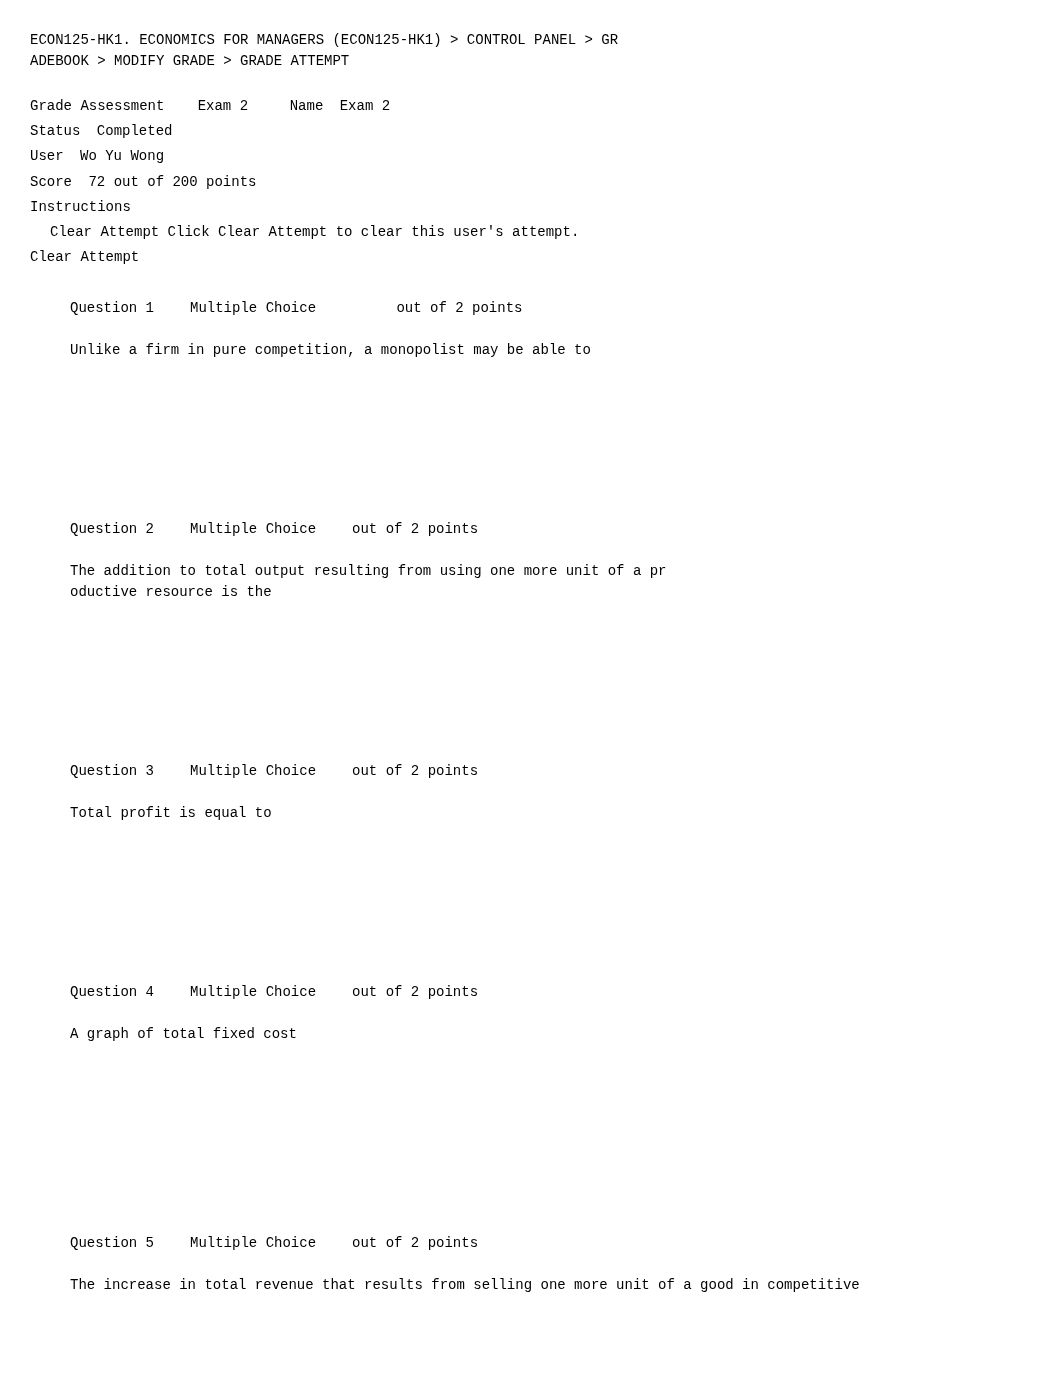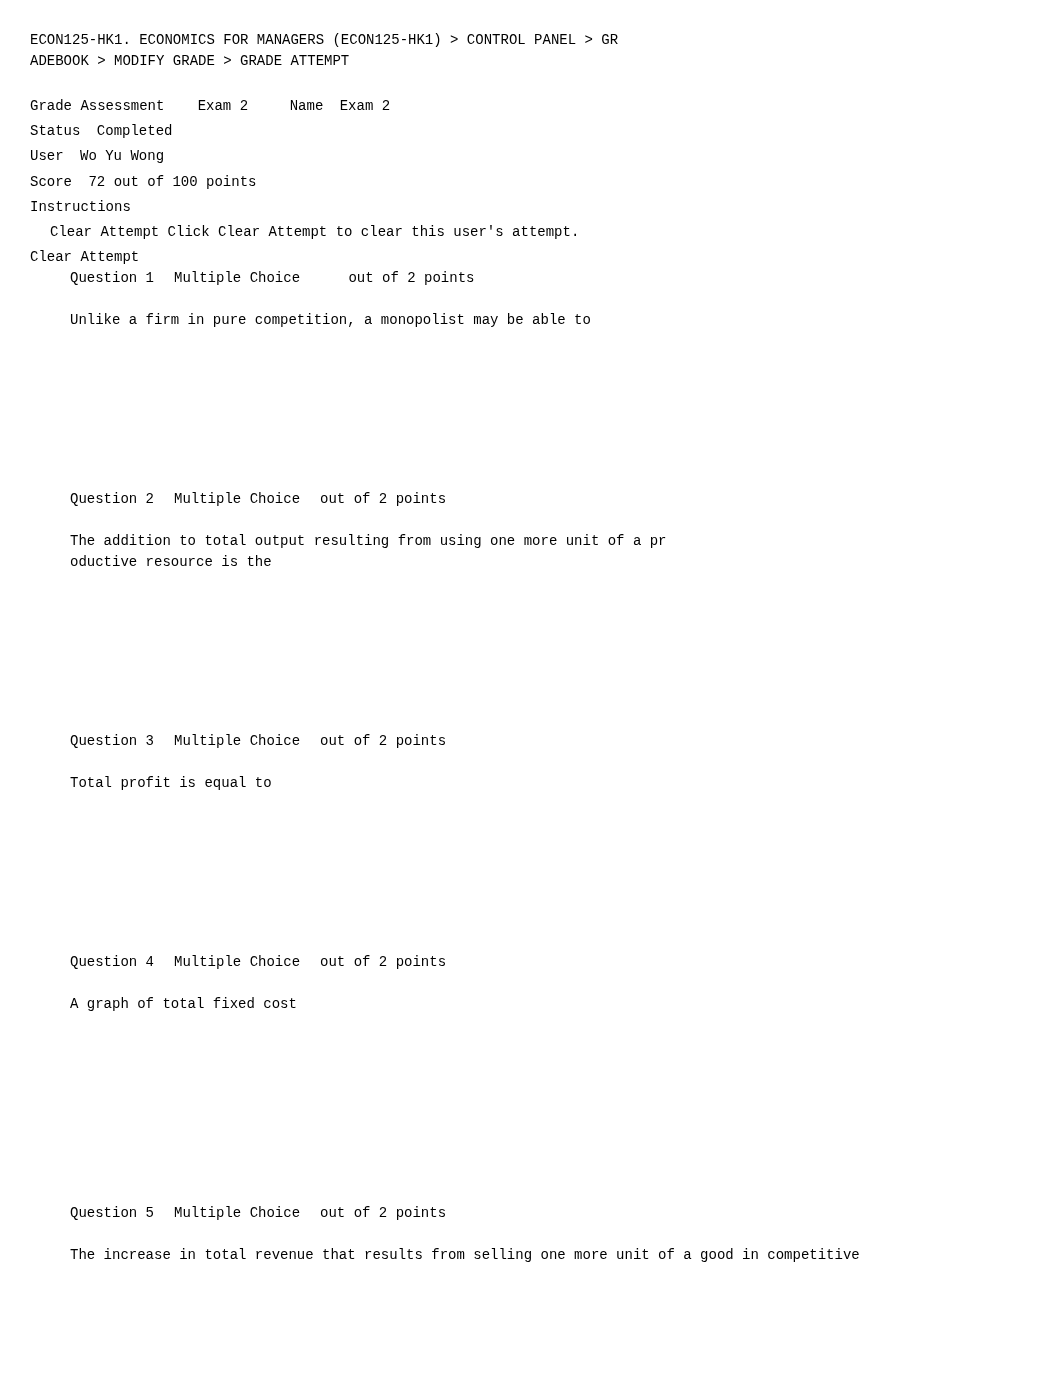--- a/index.html
+++ b/index.html
@@ -15,20 +15,21 @@
       width: 1062px;
       min-height: 1377px;
       padding: 20px 30px;
     }
     .breadcrumb-section {
       margin-top: 10px;
       margin-bottom: 22px;
       line-height: 1.5;
     }
     .grade-info-section {
+      margin-bottom: 30px;
       line-height: 1.8;
     }
     .grade-info-row {
       display: flex;
       gap: 4px;
     }
     .grade-info-label {
       font-weight: normal;
     }
     .grade-info-value {
@@ -36,21 +37,21 @@
     }
     .instructions-block {
       margin-left: 20px;
     }
     .question-block {
       margin-bottom: 40px;
       padding-left: 40px;
     }
     .question-header {
       display: flex;
-      gap: 20px;
+      gap: 36px;
       margin-bottom: 8px;
     }
     .question-text {
       line-height: 1.5;
       margin-top: 24px;
     }
     .question-spacer {
       height: 120px;
     }
   </style>
@@ -82,21 +83,21 @@
 
   <div class="grade-info-row">
     <span class="grade-info-label">User</span>
     <span>&nbsp;</span>
     <span class="grade-info-value">Wo Yu Wong</span>
   </div>
 
   <div class="grade-info-row">
     <span class="grade-info-label">Score</span>
     <span>&nbsp;</span>
-    <span class="grade-info-value">72 out of 100 points</span>
+    <span class="grade-info-value">72 out of 200 points</span>
   </div>
 
   <div class="grade-info-row">
     <span class="grade-info-label">Instructions</span>
   </div>
 
   <div class="instructions-block">
     <span class="grade-info-value">Clear Attempt Click Clear Attempt to clear this user's attempt.</span>
   </div>
 

